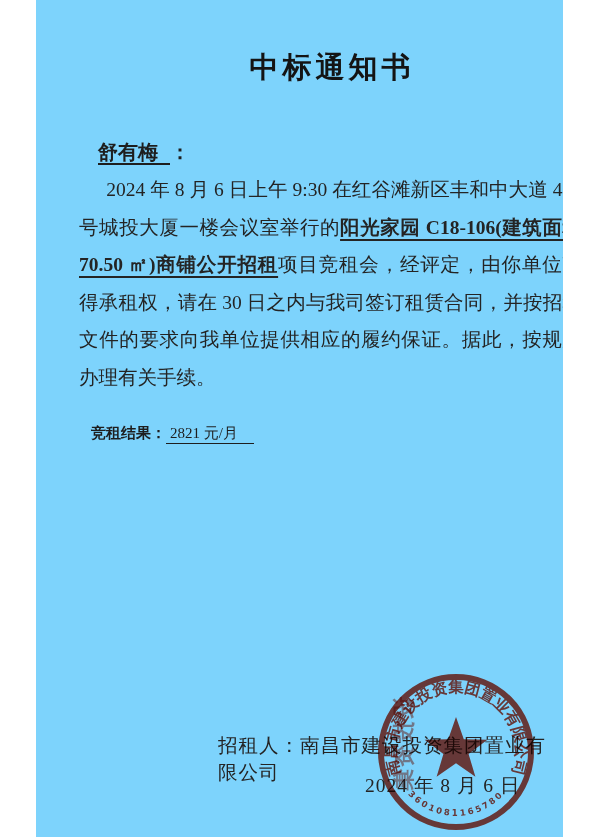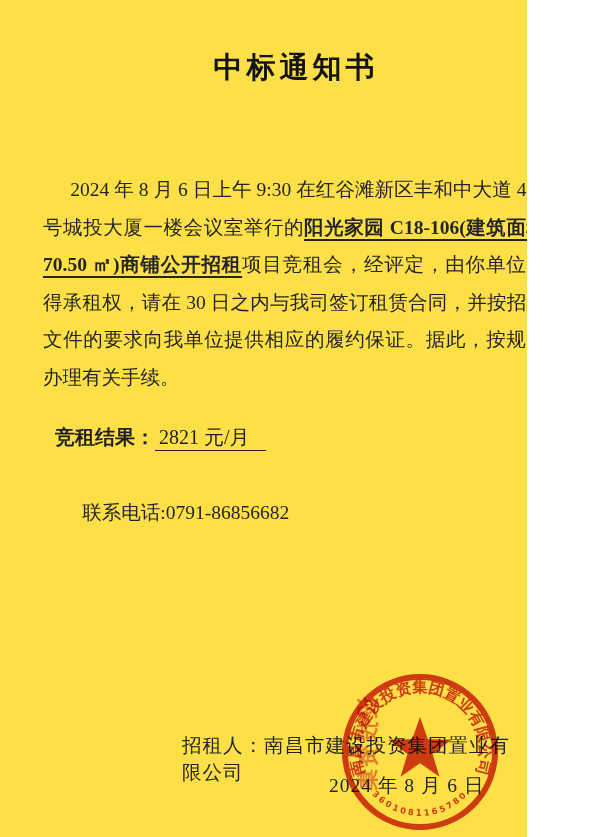--- a/index.html
+++ b/index.html
@@ -1,23 +1,24 @@
 <!DOCTYPE html>
 <html><head>
 <meta charset="utf-8">
 <style>
   * { margin:0; padding:0; box-sizing:border-box; }
   html,body { background:#ffffff; }
   .page {
     position:relative;
     width:527px; height:837px;
-    background:#fde047;
+    background:#7dd3fc;
     font-family:"Liberation Serif","DejaVu Serif",serif;
     color:#1e1e1e;
     overflow:hidden;
+    margin-left:36px;
   }
   .doc-title {
     position:absolute; top:48px; left:0; width:592px;
     text-align:center;
     font-size:29px; font-weight:bold; letter-spacing:4px;
     color:#141414;
   }
   .addressee {
     position:absolute; top:139px; left:62px;
     font-size:20px; font-weight:bold;
@@ -35,21 +36,21 @@
   }
   .para-1 { top:171px; }
   .em-underline {
     font-weight:bold;
     text-decoration:underline;
     text-decoration-thickness:2px;
     text-underline-offset:5px;
   }
   .result-line {
     position:absolute; top:424px; left:55px;
-    font-size:20px;
+    font-size:15px;
   }
   .result-line .label { font-weight:bold; }
   .result-line .value {
     border-bottom:1.8px solid #1e1e1e;
     padding:0 16px 2px 4px;
   }
   .lower-block {
     position:absolute; top:494px; left:55px; width:503px;
     font-size:19.5px; line-height:37.5px;
     color:#242424;
@@ -87,31 +88,33 @@
     letter-spacing:2px;
   }
 </style>
 </head>
 <body>
 
 <div class="page">
 
   <h1 class="doc-title">中标通知书</h1>
 
+  <div class="addressee">
+    <span class="name">舒有梅</span><span>：</span>
+  </div>
 
   <p class="body-para para-1">
     <span>2024 年 8 月 6 日上午 9:30 在红谷滩新区丰和中大道 456号城投大厦一楼会议室举行的</span><span class="em-underline">阳光家园 C18-106(建筑面积70.50 ㎡)商铺公开招租</span><span>项目竞租会，经评定，由你单位获得承租权，请在 30 日之内与我司签订租赁合同，并按招租文件的要求向我单位提供相应的履约保证。据此，按规定办理有关手续。</span>
   </p>
 
   <div class="result-line">
     <span class="label">竞租结果：</span><span class="value">2821 元/月</span>
   </div>
 
   <div class="lower-block">
-    <p>联系电话:0791-86856682</p>
   </div>
 
   <div class="lessor-line">招租人：南昌市建设投资集团置业有限公司</div>
   <div class="date-line">2024 年 8 月 6 日</div>
 
   <div class="stamp-ghost">设投资集团置业</div>
 
   <svg class="stamp" viewBox="0 0 172 172" xmlns="http://www.w3.org/2000/svg">
     <defs>
       <path id="arcTop" d="M 28.6,103.5 A 60,60 0 1 1 143.4,103.5" fill="none"></path>

